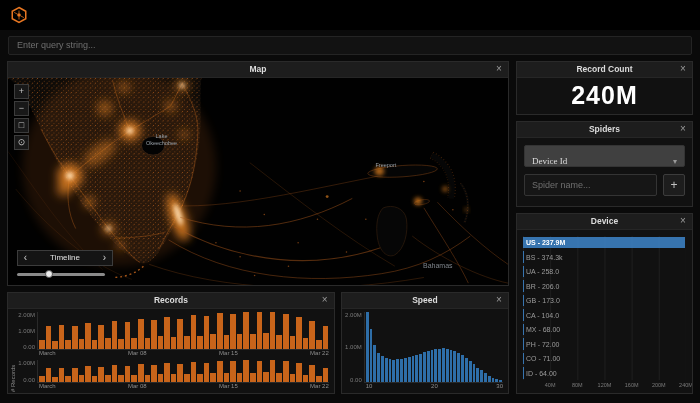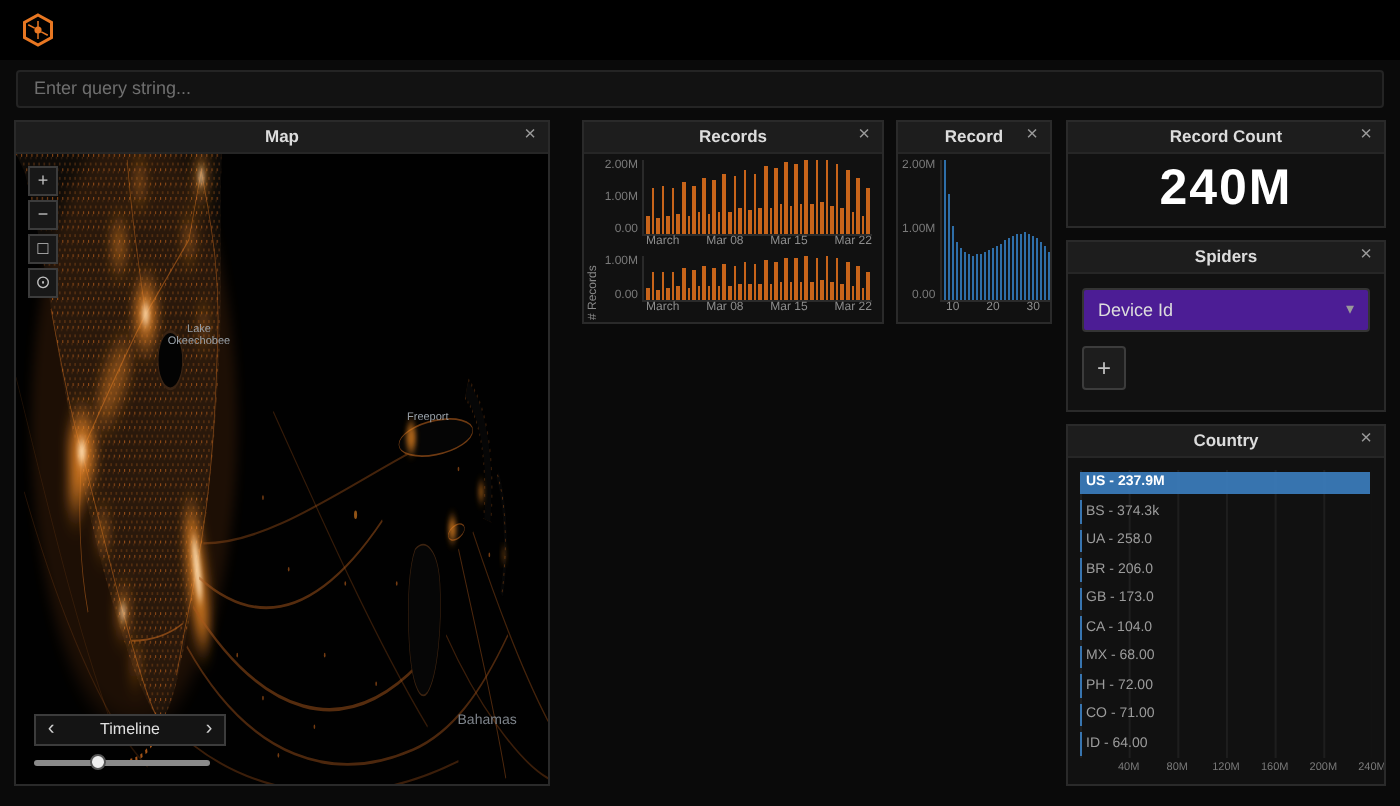--- a/index.html
+++ b/index.html
@@ -14,21 +14,21 @@
   .logo-name{font-size:11px;font-weight:700;letter-spacing:3px;color:#f0f0f0;}
   .logo-tag{font-size:4.5px;letter-spacing:1.2px;color:#e87722;margin-top:2px;}
 
   
   .qrow{padding:4px 8px;background:#0a0a0a;}
   .qinput{width:100%;height:19px;background:#121212;border:1px solid #242424;color:#ddd;font-size:9px;padding:0 8px;border-radius:2px;}
   .qinput::placeholder{color:#6f6f6f;}
 
   
   .content{display:flex;gap:7px;padding:2px 7px 6px;height:341px;}
-  .col-l{width:519px;display:flex;flex-direction:row;gap:16px;}
+  .col-l{width:519px;display:flex;flex-direction:column;gap:6px;}
   .col-r{flex:1;display:flex;flex-direction:column;gap:6px;}
   .panel{background:#111;border:1px solid #2a2a2a;display:flex;flex-direction:column;overflow:hidden;}
   .p-head{height:16px;min-height:16px;background:#1d1d1d;border-bottom:1px solid #262626;position:relative;display:flex;align-items:center;justify-content:center;}
   .p-title{font-size:8.5px;font-weight:700;color:#dcdcdc;}
   .close{position:absolute;right:2px;top:0;height:100%;width:14px;font-size:10px;color:#9a9a9a;line-height:14px;}
   .p-body{flex:1;position:relative;overflow:hidden;}
 
   
   #map-panel{flex:1;}
   .map-canvas{position:absolute;inset:0;}
@@ -66,21 +66,21 @@
   .sp-body .vchart{flex:1;}
 
   
   #record-panel{height:54px;min-height:54px;}
   .rc-body{display:flex;align-items:center;justify-content:center;}
   .rc-val{font-size:25px;font-weight:700;letter-spacing:1px;color:#fff;}
 
   
   #spiders-panel{height:86px;min-height:86px;}
   .spiders-body{padding:7px;display:flex;flex-direction:column;gap:7px;}
-  .select{height:22px;background:#4c1d95;border:1px solid #343434;display:flex;align-items:center;justify-content:space-between;padding:0 7px;font-size:9px;color:#ddd;border-radius:2px;cursor:pointer;}
+  .select{height:22px;background:#404040;border:1px solid #343434;display:flex;align-items:flex-end;justify-content:space-between;padding:0 7px;font-size:9px;color:#ddd;border-radius:2px;cursor:pointer;font-family:Liberation Serif, serif;}
   .caret{font-size:8px;color:#999;}
   .sp-row{display:flex;gap:6px;}
   .sp-input{flex:1;height:22px;background:#161616;border:1px solid #343434;color:#ddd;font-size:9px;padding:0 7px;border-radius:2px;}
   .sp-input::placeholder{color:#6f6f6f;}
   .sp-add{width:22px;height:22px;background:#1d1d1d;border:1px solid #3c3c3c;color:#c2c2c2;font-size:12px;border-radius:2px;}
 
   
   #country-panel{flex:1;}
   .c-body{padding:6px 6px 2px;display:flex;flex-direction:column;height:100%;}
   .rows{flex:1;display:flex;flex-direction:column;gap:1px;background-image:linear-gradient(90deg,#1e1e1e 1px,transparent 1px);background-size:calc(100%/6) 100%;}
@@ -382,21 +382,21 @@
                     <span>Mar 22</span>
                   </div>
               </div>
             </div>
           </div>
         </div>
       </section>
 
       <section class="panel" id="speed-panel">
         <header class="p-head">
-          <span class="p-title">Record</span>
+          <span class="p-title">Speed</span>
           <button class="close">×</button>
         </header>
         <div class="p-body">
           <div class="sp-body">
             <div class="vchart">
               <div class="plot">
                 <div class="yaxis">
                     <span>2.00M</span>
                     <span>1.00M</span>
                     <span>0.00</span>
@@ -468,28 +468,29 @@
       <header class="p-head">
         <span class="p-title">Spiders</span>
         <button class="close">×</button>
       </header>
       <div class="p-body spiders-body">
         <div class="select">
           <span>Device Id</span>
           <span class="caret">▾</span>
         </div>
         <div class="sp-row">
+          <input class="sp-input" type="text" placeholder="Spider name..." style="">
           <button class="sp-add">+</button>
         </div>
       </div>
     </section>
 
     <section class="panel" id="country-panel">
       <header class="p-head">
-        <span class="p-title">Country</span>
+        <span class="p-title">Device</span>
         <button class="close">×</button>
       </header>
       <div class="p-body">
         <div class="c-body">
           <div class="rows">
               <div class="crow sel">
                 <div class="cbar" style="width: 99.125%; background: rgb(58, 122, 184);"></div>
                 <span class="clabel">US - 237.9M</span>
               </div>
               <div class="crow">

